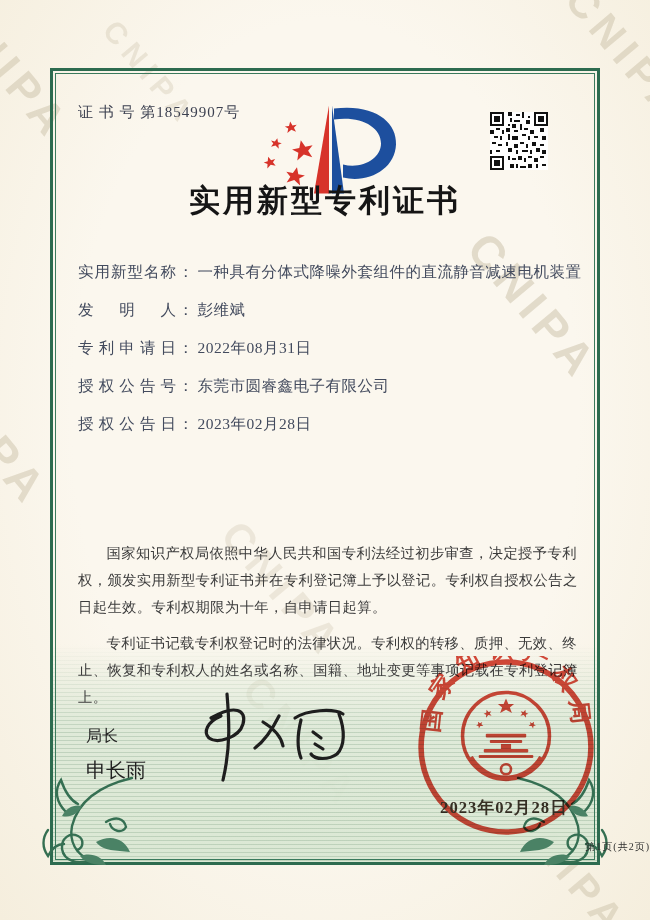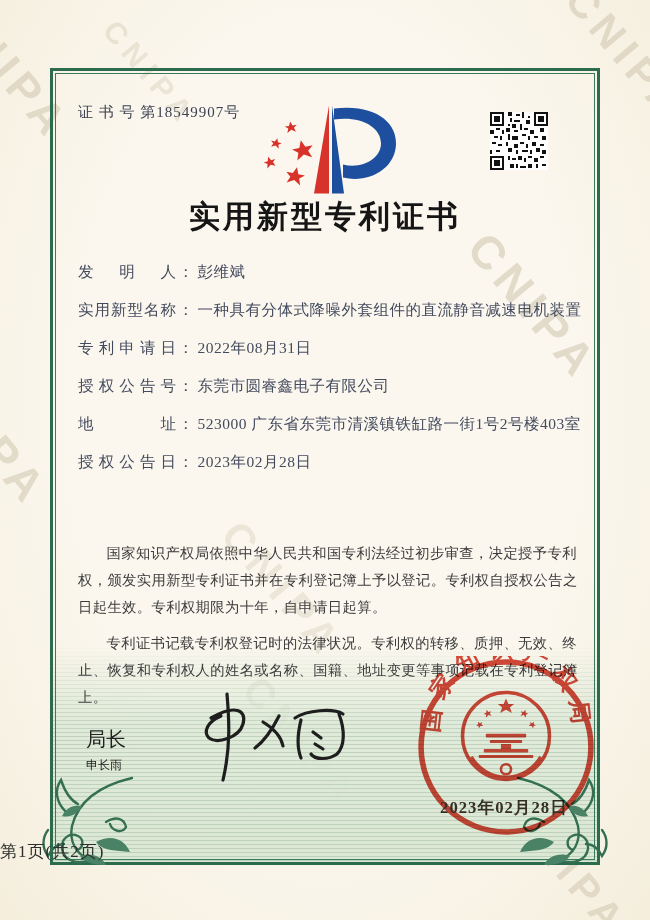--- a/index.html
+++ b/index.html
@@ -33,49 +33,49 @@
   .band-lines{position:absolute;left:0;right:0;bottom:0;height:218px;
       background:repeating-linear-gradient(180deg, rgba(122,158,128,.30) 0 1px,
                  rgba(0,0,0,0) 1px 4px);
       -webkit-mask-image:linear-gradient(180deg, transparent 0, #000 90px);
       mask-image:linear-gradient(180deg, transparent 0, #000 90px);}
   
   .cert-no{position:absolute;left:78px;top:103px;font-size:15px;color:#3c4050;
            letter-spacing:1px;z-index:3;}
   .logo{position:absolute;left:258px;top:102px;width:150px;height:96px;z-index:3;}
   .qr{position:absolute;left:490px;top:112px;width:58px;height:58px;z-index:3;}
-  .title{position:absolute;left:0;right:0;top:196px;text-align:center;
+  .title{position:absolute;left:0;right:0;top:180px;text-align:center;
          font-size:31px;font-weight:700;color:#151515;letter-spacing:3px;z-index:3;}
   
   .fields{position:absolute;left:78px;top:262px;width:514px;z-index:3;
           font-size:15.5px;color:#434b5e;}
   .frow{position:relative;height:38px;line-height:20px;}
   .flabel{display:inline-block;width:98px;text-align:justify;vertical-align:top;
           overflow:hidden;height:20px;}
   .flabel::after{content:'';display:inline-block;width:100%;height:0;}
   .fcolon{display:inline-block;margin:0 4px 0 2px;}
   .fvalue{letter-spacing:.5px;}
   .fpair2{position:absolute;left:267px;top:0;white-space:nowrap;}
   
   .bodytext{position:absolute;left:78px;top:530px;width:514px;z-index:3;
             font-size:14.3px;line-height:27px;color:#3b3b3b;letter-spacing:.4px;margin-top:10px;}
   .bodytext p{margin:0 0 9px 0;text-indent:2em;}
   
-  .signer-title{position:absolute;left:86px;top:726px;font-size:20px;color:#222;
+  .signer-title{position:absolute;left:86px;top:726px;font-size:16px;color:#222;
         font-family:"Liberation Sans","DejaVu Sans",sans-serif;font-weight:500;z-index:4;}
-  .signer-name{position:absolute;left:86px;top:757px;font-size:12px;color:#222;
+  .signer-name{position:absolute;left:86px;top:757px;font-size:20px;color:#222;
         font-family:"Liberation Sans","DejaVu Sans",sans-serif;font-weight:500;z-index:4;}
   .signature{position:absolute;left:183px;top:688px;width:172px;height:96px;z-index:4;}
   .seal{position:absolute;left:415px;top:656px;width:182px;height:182px;z-index:5;
         mix-blend-mode:multiply;}
   .ornament{position:absolute;width:100px;height:96px;z-index:4;}
   .orn-left{left:36px;top:772px;}
   .orn-right{left:514px;top:772px;transform:scaleX(-1);}
-  .page-footer{position:absolute;left:0;right:0;top:840px;text-align:left;
-        font-size:17px;color:#2f2f2f;z-index:4;letter-spacing:1px;}
+  .page-footer{position:absolute;left:0;right:0;top:840px;text-align:right;
+        font-size:10px;color:#2f2f2f;z-index:4;letter-spacing:1px;}
   .cont-note{position:absolute;left:0;right:0;top:876px;text-align:center;
         font-size:15px;color:#333;letter-spacing:2px;z-index:3;}
 </style>
 </head>
 <body>
 
 <div class="page">
 
   <span class="wm wm1">CNIPA</span>
   <span class="wm wm2">CNIPA</span>
@@ -114,33 +114,30 @@
       <path d="M22,0h7v7h-7z M23,1v5h5v-5z M24,2h3v3h-3z" fill-rule="evenodd"></path>
       <path d="M0,22h7v7h-7z M1,23v5h5v-5z M2,24h3v3h-3z" fill-rule="evenodd"></path>
       <path d="M9 0h2v2h-2zM13 1h2v1h-2zM16 0h1v3h-1zM19 2h1v1h-1zM10 3h1v2h-1zM12 4h3v1h-3zM18 4h2v2h-2zM9 6h1v1h-1zM11 6h2v2h-2zM15 6h1v3h-1zM0 9h2v2h-2zM3 8h2v1h-2zM6 9h1v2h-1zM8 8h2v2h-2zM12 9h2v1h-2zM17 8h2v1h-2zM20 9h2v2h-2zM25 8h2v2h-2zM2 12h2v1h-2zM5 12h1v2h-1zM9 11h1v3h-1zM11 12h3v2h-3zM16 11h2v1h-2zM19 12h1v2h-1zM22 12h2v1h-2zM26 12h2v2h-2zM1 15h2v1h-2zM4 16h2v1h-2zM8 15h1v2h-1zM12 16h2v2h-2zM15 15h2v1h-2zM18 16h1v2h-1zM21 15h2v2h-2zM25 16h2v1h-2zM0 19h1v2h-1zM3 19h2v1h-2zM9 18h2v2h-2zM13 19h1v2h-1zM16 19h3v1h-3zM20 19h1v2h-1zM23 18h2v2h-2zM26 19h2v2h-2zM9 22h1v2h-1zM11 23h2v1h-2zM14 22h2v2h-2zM17 23h1v2h-1zM19 22h2v1h-2zM22 23h2v2h-2zM25 22h2v1h-2zM10 26h2v2h-2zM13 26h1v2h-1zM15 27h3v1h-3zM19 26h2v2h-2zM23 26h1v2h-1zM26 26h2v1h-2z"></path>
     </g>
   </svg>
 
   <div class="title">实用新型专利证书</div>
 
   <div class="fields">
     <div class="frow">
+      <span class="flabel">实用新型名称</span><span class="fcolon">：</span><span class="fvalue">一种具有分体式降噪外套组件的直流静音减速电机装置</span>
+    </div>
+    <div class="frow">
       <span class="flabel">发明人</span><span class="fcolon">：</span><span class="fvalue">彭维斌</span>
     </div>
     <div class="frow">
-      <span class="flabel">实用新型名称</span><span class="fcolon">：</span><span class="fvalue">一种具有分体式降噪外套组件的直流静音减速电机装置</span>
-    </div>
-    <div class="frow">
       <span class="flabel">专利申请日</span><span class="fcolon">：</span><span class="fvalue">2022年08月31日</span>
     </div>
     <div class="frow">
       <span class="flabel">授权公告号</span><span class="fcolon">：</span><span class="fvalue">东莞市圆睿鑫电子有限公司</span>
-    </div>
-    <div class="frow">
-      <span class="flabel">地址</span><span class="fcolon">：</span><span class="fvalue">523000 广东省东莞市清溪镇铁缸路一街1号2号楼403室</span>
     </div>
     <div class="frow">
       <span class="flabel">授权公告日</span><span class="fcolon">：</span><span class="fvalue">2023年02月28日</span>
     </div>
   </div>
 
   <div class="bodytext">
     <p>国家知识产权局依照中华人民共和国专利法经过初步审查，决定授予专利权，颁发实用新型专利证书并在专利登记簿上予以登记。专利权自授权公告之日起生效。专利权期限为十年，自申请日起算。</p>
     <p>专利证书记载专利权登记时的法律状况。专利权的转移、质押、无效、终止、恢复和专利权人的姓名或名称、国籍、地址变更等事项记载在专利登记簿上。</p>
   </div>

